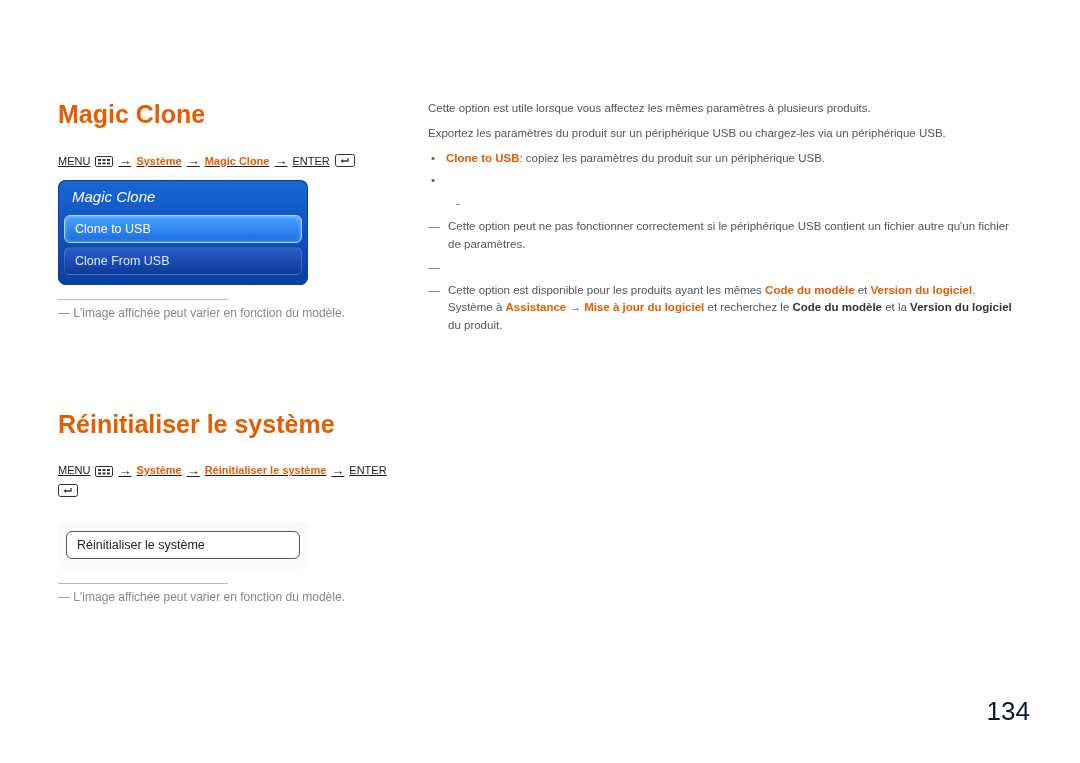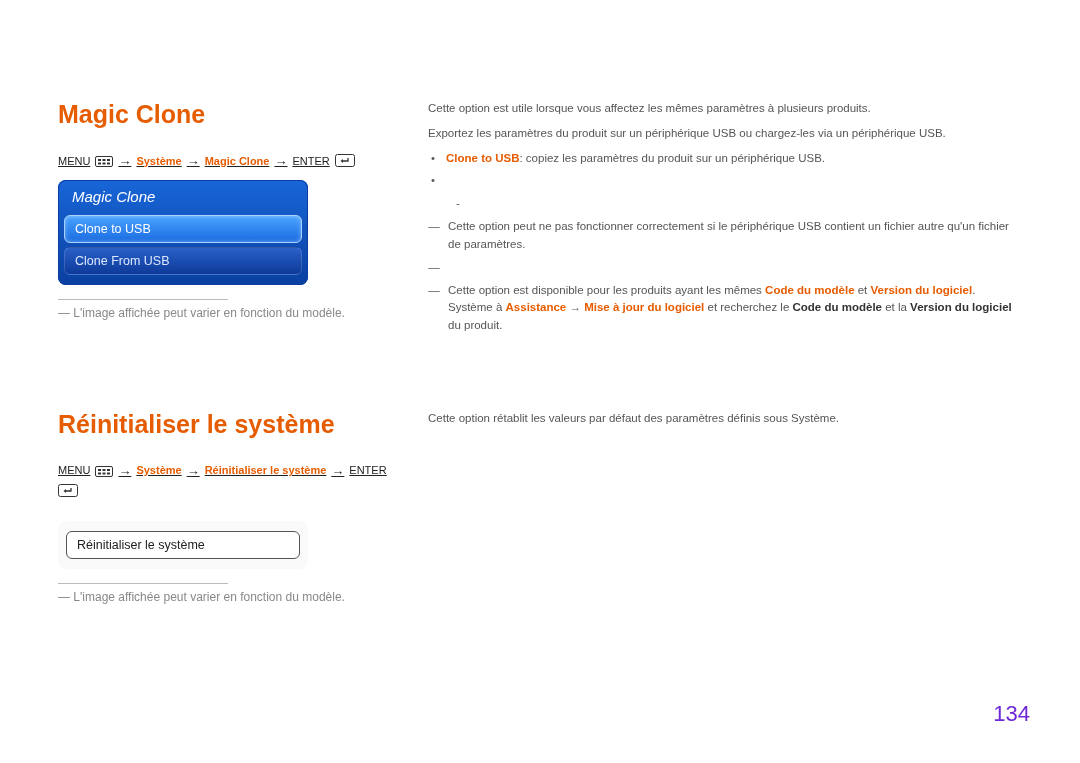--- a/index.html
+++ b/index.html
@@ -123,22 +123,22 @@
   }
   .bullet > .mark { flex-shrink:0; width:10px; text-align:center; }
   .dash  > .mark { flex-shrink:0; width:12px; text-align:center; }
   .indent1 { margin-left: 24px; }
   .b { font-weight: 700; color: #333; }
   .r { color: #e65c00; font-weight: 700; }
   .page-num {
     position: absolute;
     right: 50px;
     bottom: 36px;
-    font-size: 22px;
-    color: #6d28d9;
+    font-size: 26px;
+    color: #0f172a;
   }
 </style>
 </head>
 <body>
 
 <div class="page">
 
   <div class="section">
     <div class="left-col">
       <div class="heading">Magic Clone</div>
@@ -248,20 +248,17 @@
       </div>
 
       <div class="plain-window">
         <div class="plain-item">Réinitialiser le système</div>
       </div>
 
       <hr class="footnote-rule">
       <div class="footnote">L'image affichée peut varier en fonction du modèle.</div>
     </div>
 
-    <div class="right-col">
-      <p>Cette option rétablit les valeurs par défaut des paramètres définis sous Système.</p>
-    </div>
   </div>
 
 </div>
 
 <div class="page-num">134</div>
 
 </body></html>

